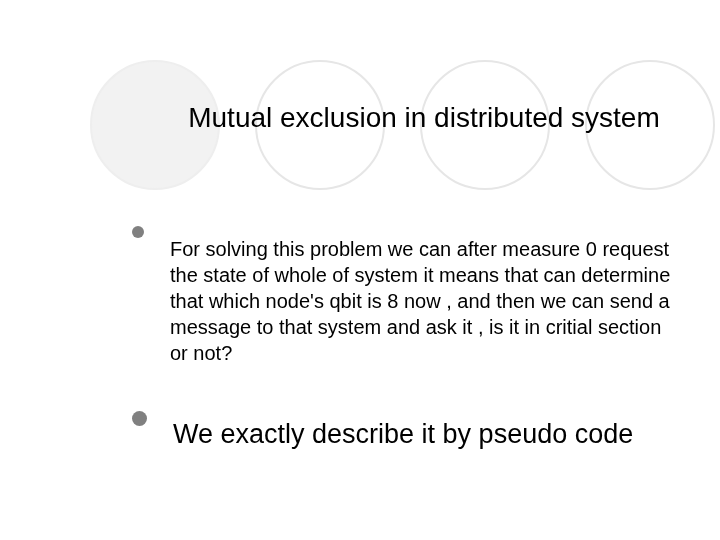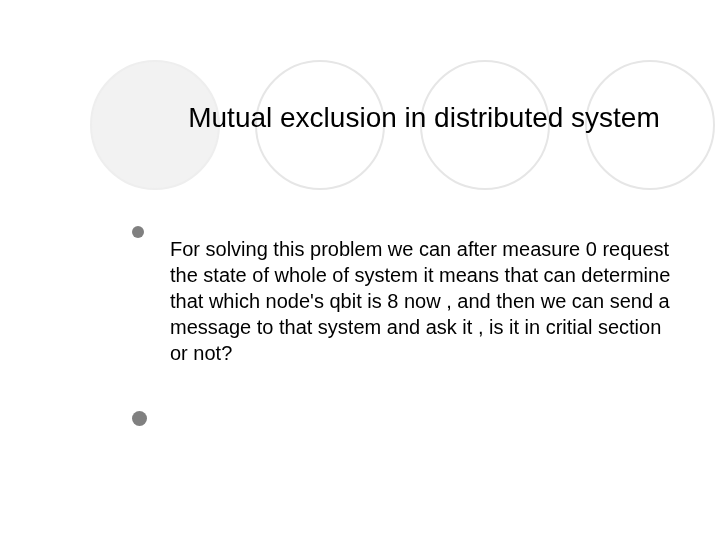--- a/index.html
+++ b/index.html
@@ -32,16 +32,17 @@
 
   <h1 class="title">Mutual exclusion in distributed system</h1>
 
   <div class="content">
     <div class="bullet-row">
       <span class="bullet-dot"></span>
       <span class="body-text">For solving this problem we can after measure 0 request the state of whole of system it means that can determine that which node's qbit is 8 now , and then we can send a message to that system and ask it , is it in critial section or not?</span>
     </div>
     <div class="bullet-row">
       <span class="bullet-dot big"></span>
+      <span class="body-text large">We exactly describe it by pseudo code</span>
     </div>
   </div>
 
 </div>
 
 </body></html>

